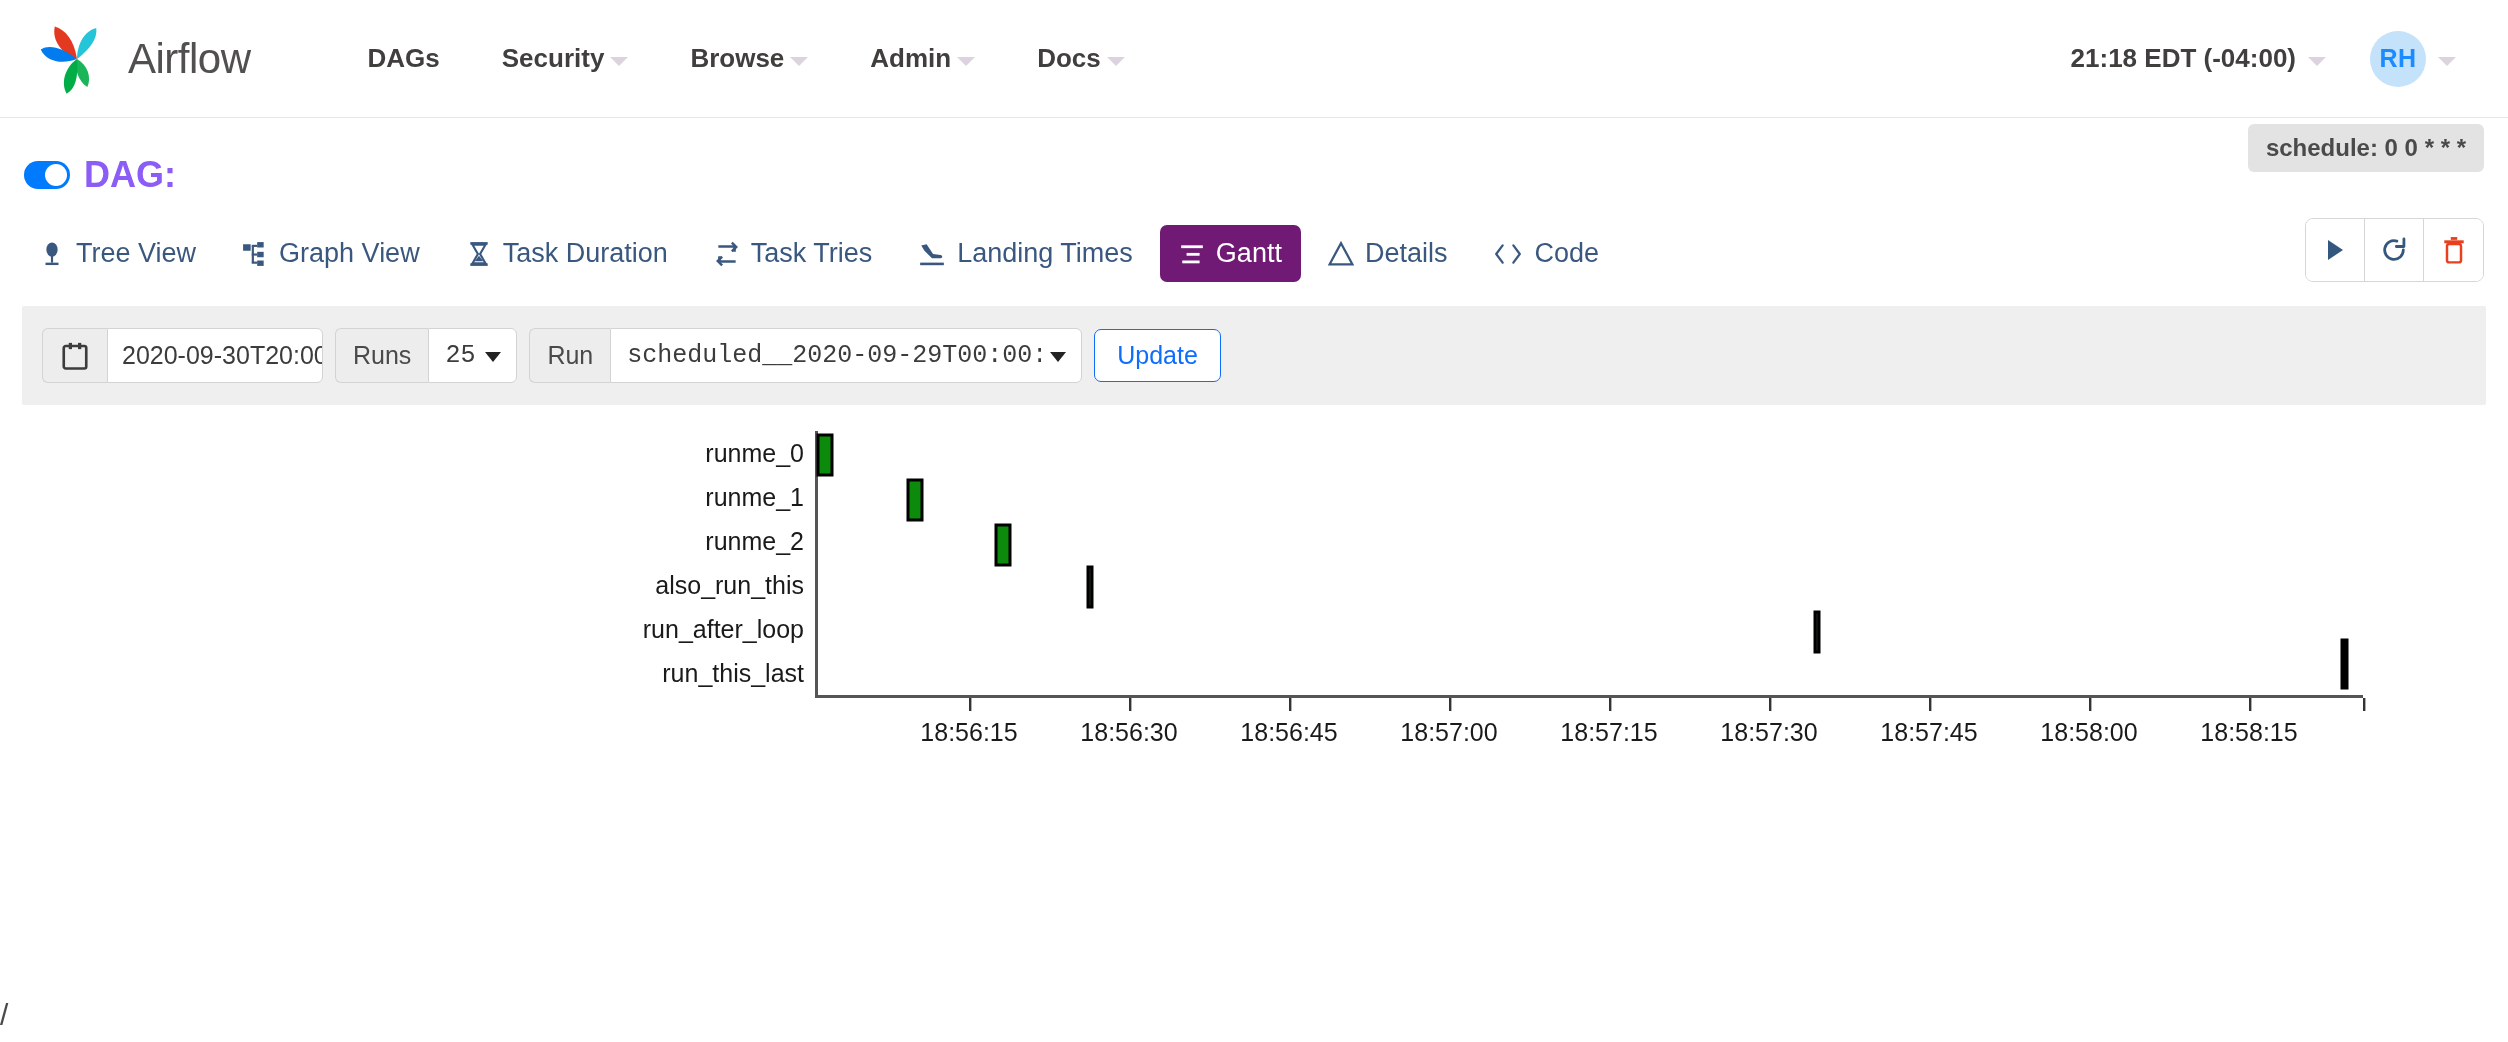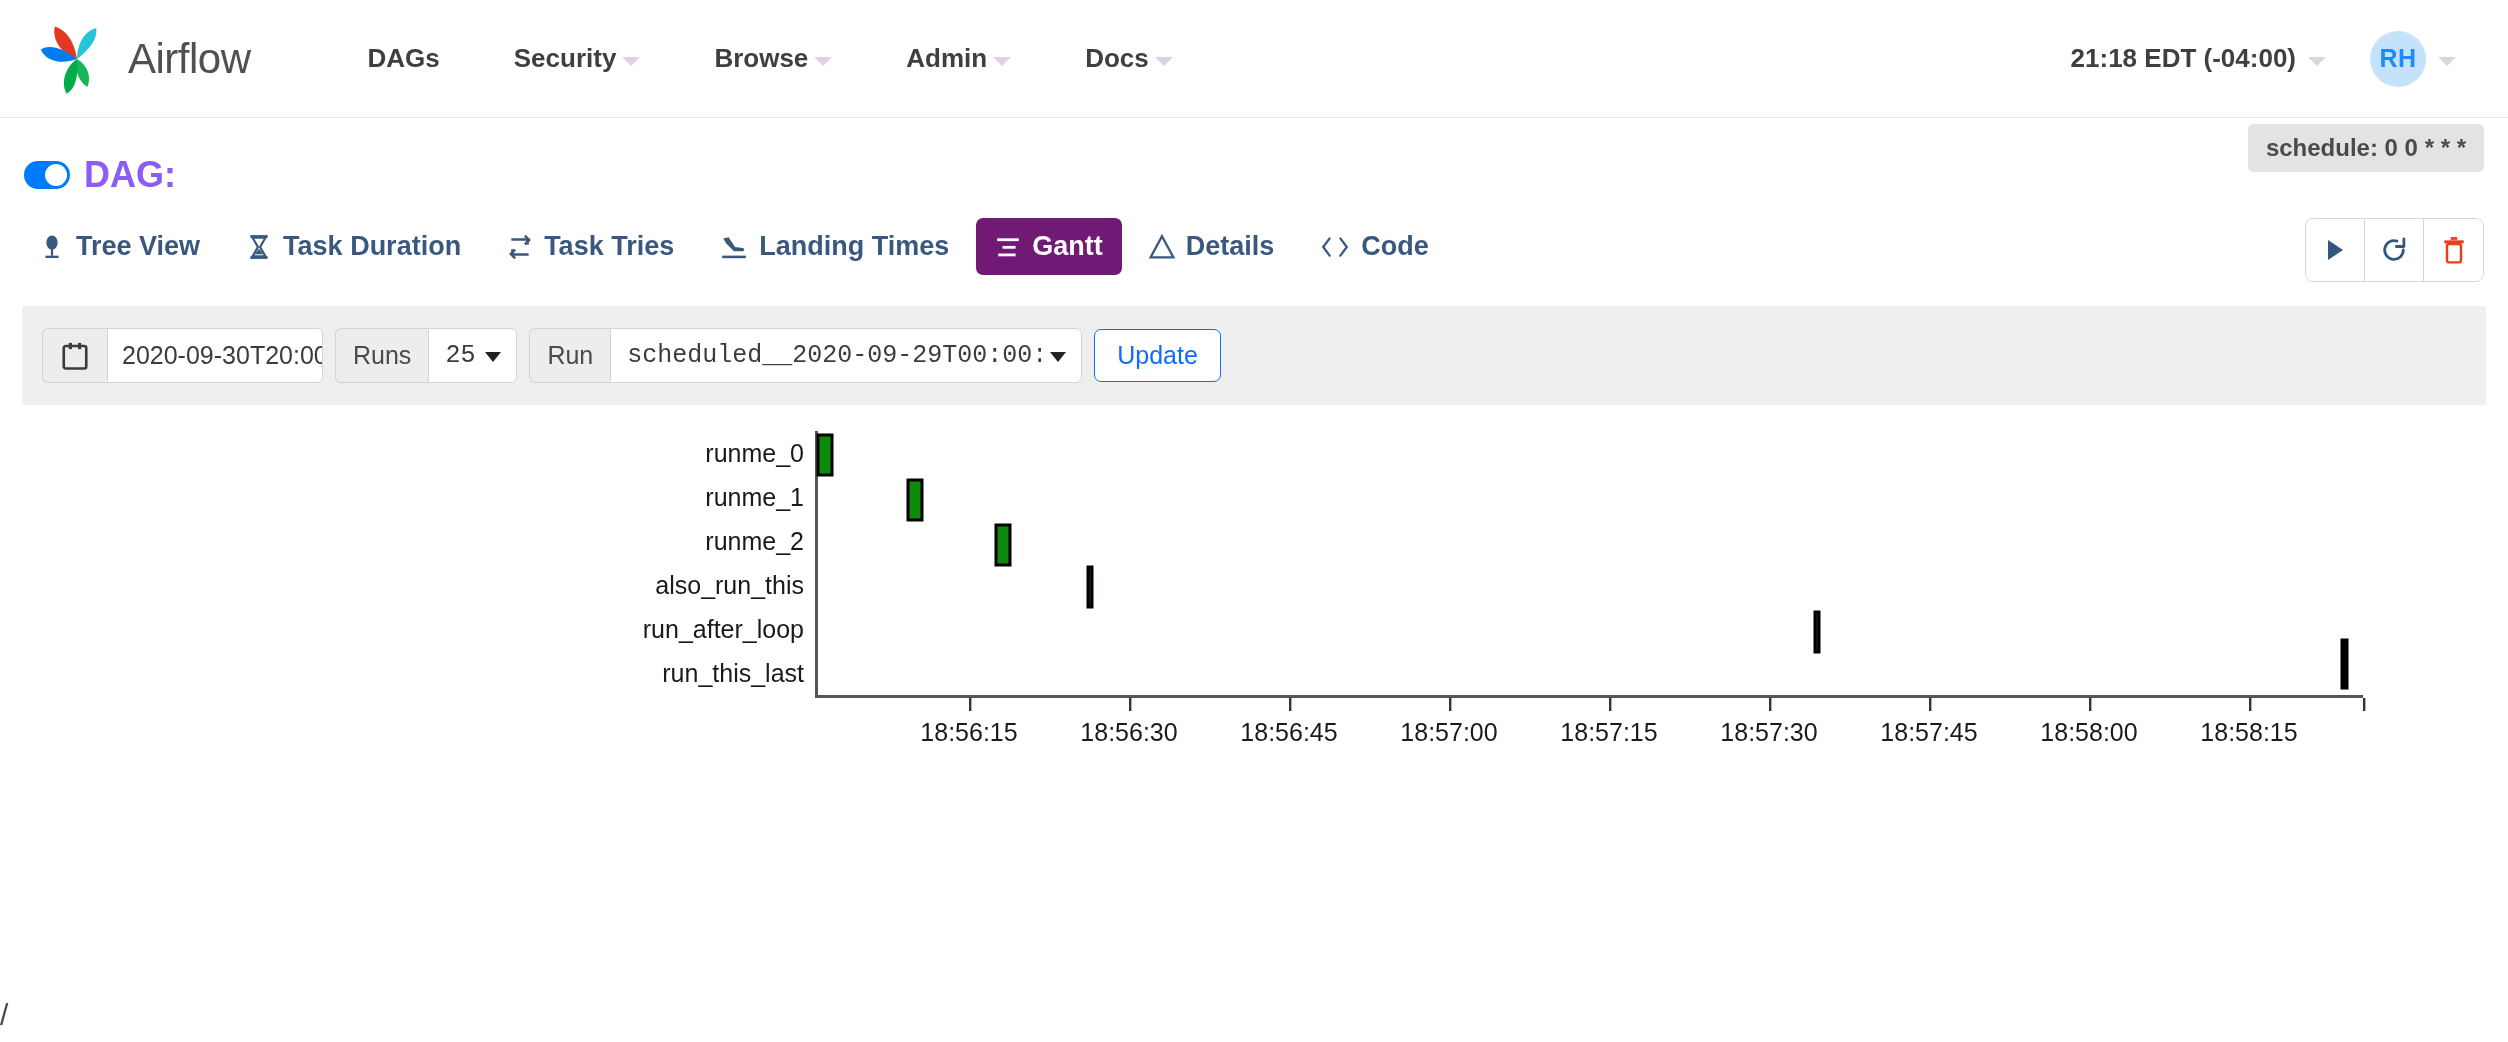--- a/index.html
+++ b/index.html
@@ -23,21 +23,21 @@
     text-align: center;
   }
   .brand { display: flex; align-items: center; gap: 14px; margin-right: 86px; }
   .brand-logo { width: 74px; height: 74px; display: block; }
   .brand-text {
     font-size: 42px;
     color: #51504f;
     font-weight: 400;
     letter-spacing: -0.5px;
   }
-  .nav-links { display: flex; align-items: center; gap: 12px; }
+  .nav-links { display: flex; align-items: center; gap: 0; }
   .nav-item {
     display: flex; align-items: center; gap: 6px;
     font-size: 26px;
     font-weight: bold;
     color: #403f3e;
     padding: 0 31px;
     cursor: pointer;
     white-space: nowrap;
   }
   .caret {
@@ -99,24 +99,23 @@
     color: #4a4a4a;
     font-size: 24px;
     font-weight: bold;
     padding: 10px 18px;
     border-radius: 6px;
     white-space: nowrap;
   }
 
   
   .tabs-row {
-    display: flex; align-items: flex-start;
+    display: flex; align-items: flex-end;
     padding: 22px 24px 0 20px;
     position: relative;
-    font-weight: bold;
   }
   .tab {
     display: flex; align-items: center; gap: 11px;
     font-size: 27px;
     color: #3a587f;
     padding: 13px 19px;
     border-radius: 7px;
     cursor: pointer;
     white-space: nowrap;
     margin-right: 8px;
@@ -279,20 +278,33 @@
 
   <div class="tab">
     <svg width="26" height="26" viewBox="0 0 24 24">
       <ellipse cx="12" cy="8" rx="5.2" ry="6.6" fill="#3a587f"></ellipse>
       <rect x="11" y="13" width="2" height="7" fill="#3a587f"></rect>
       <rect x="6" y="20" width="12" height="2.2" fill="#3a587f"></rect>
     </svg>
     <span>Tree View</span>
   </div>
 
+  <div class="tab">
+    <svg width="26" height="26" viewBox="0 0 24 24">
+      <rect x="1" y="3" width="7" height="6" fill="#3a587f"></rect>
+      <rect x="14" y="1" width="6" height="5" fill="#3a587f"></rect>
+      <rect x="14" y="10" width="6" height="5" fill="#3a587f"></rect>
+      <rect x="14" y="18" width="6" height="5" fill="#3a587f"></rect>
+      <rect x="9" y="5" width="2" height="15" fill="#3a587f"></rect>
+      <rect x="9" y="3.5" width="5" height="2" fill="#3a587f"></rect>
+      <rect x="9" y="11.5" width="5" height="2" fill="#3a587f"></rect>
+      <rect x="9" y="19" width="5" height="2" fill="#3a587f"></rect>
+    </svg>
+    <span>Graph View</span>
+  </div>
 
   <div class="tab">
     <svg width="26" height="26" viewBox="0 0 24 24">
       <rect x="4" y="1" width="16" height="2.4" fill="#3a587f"></rect>
       <rect x="4" y="20.6" width="16" height="2.4" fill="#3a587f"></rect>
       <path d="M6 3.4 L18 3.4 L13 12 L18 20.6 L6 20.6 L11 12 Z" fill="none" stroke="#3a587f" stroke-width="2"></path>
       <path d="M8 18.6 L16 18.6 L12 13.5 Z" fill="#3a587f"></path>
     </svg>
     <span>Task Duration</span>
   </div>

